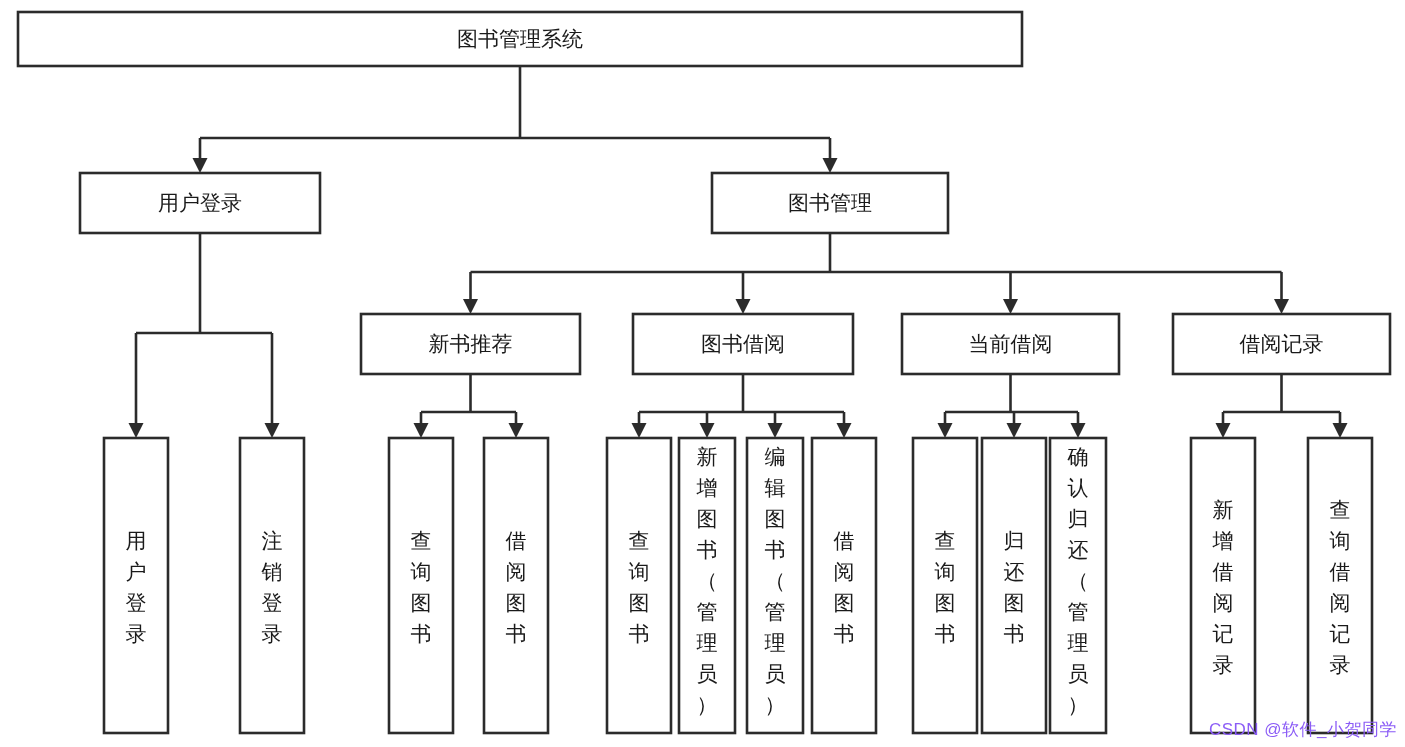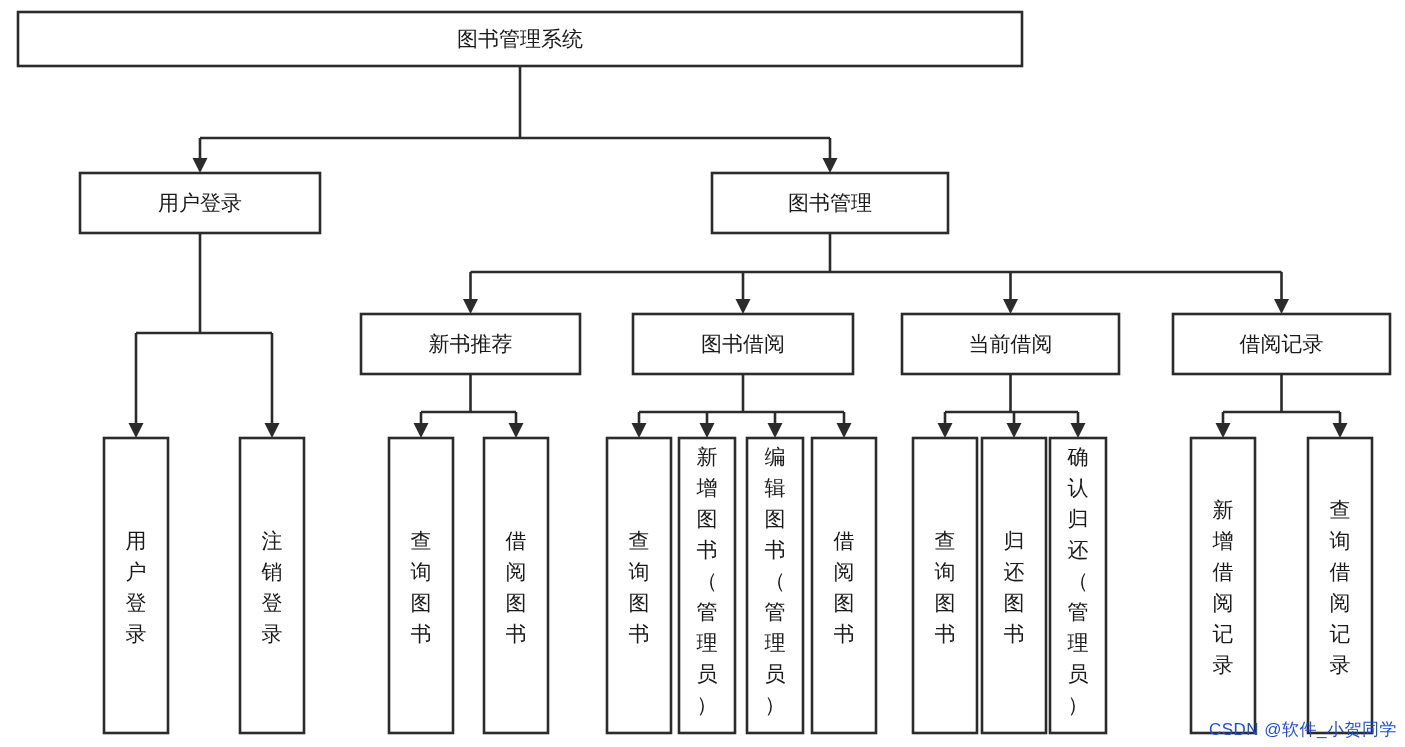--- a/index.html
+++ b/index.html
@@ -55,21 +55,21 @@
     font-size: 21px;
     fill: #1a1a1a;
     text-anchor: middle;
   }
   .watermark {
     position: absolute;
     right: 8px;
     bottom: 6px;
     font-family: "Liberation Sans", "DejaVu Sans", sans-serif;
     font-size: 17px;
-    color: #1d4ed8;
+    color: #8b5cf6;
     letter-spacing: 0.5px;
     white-space: nowrap;
     pointer-events: none;
   }
 </style>
 </head>
 <body>
 
 <div id="diagram-root">
   <svg id="tree-svg" viewBox="0 0 1405 747">

